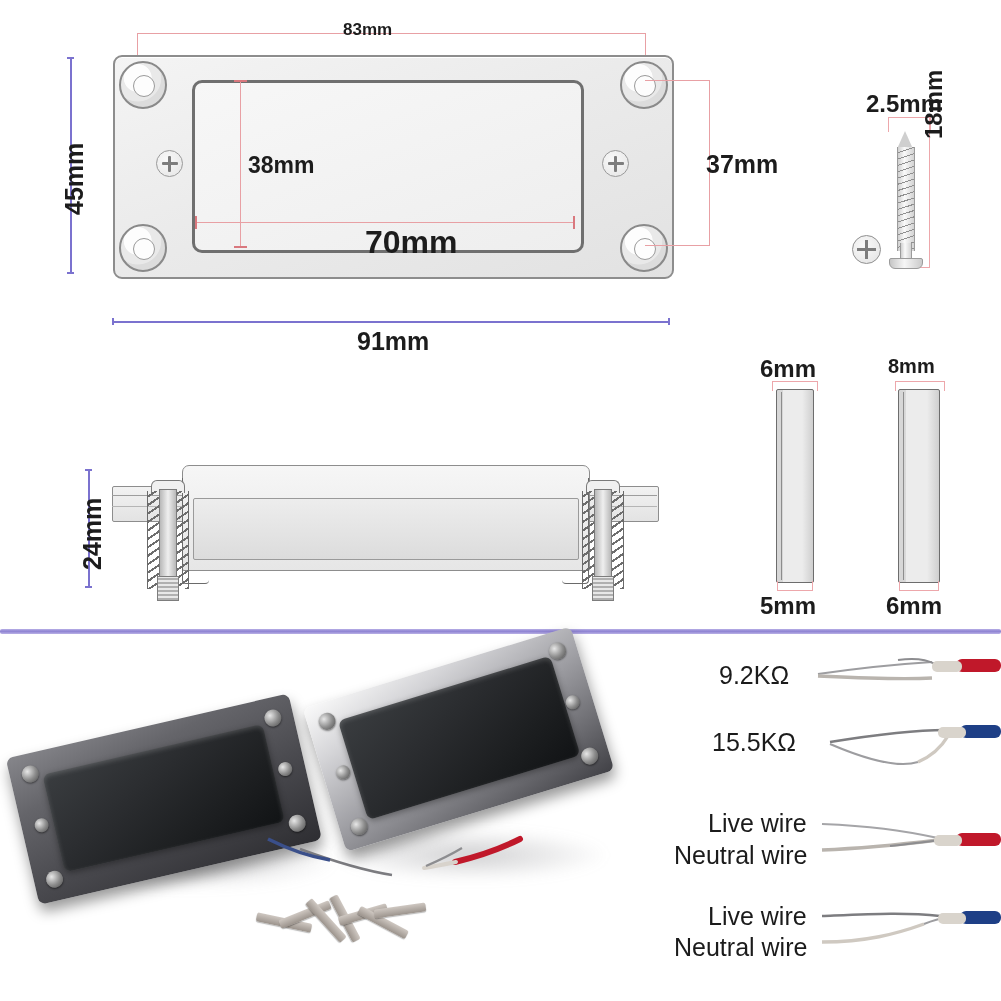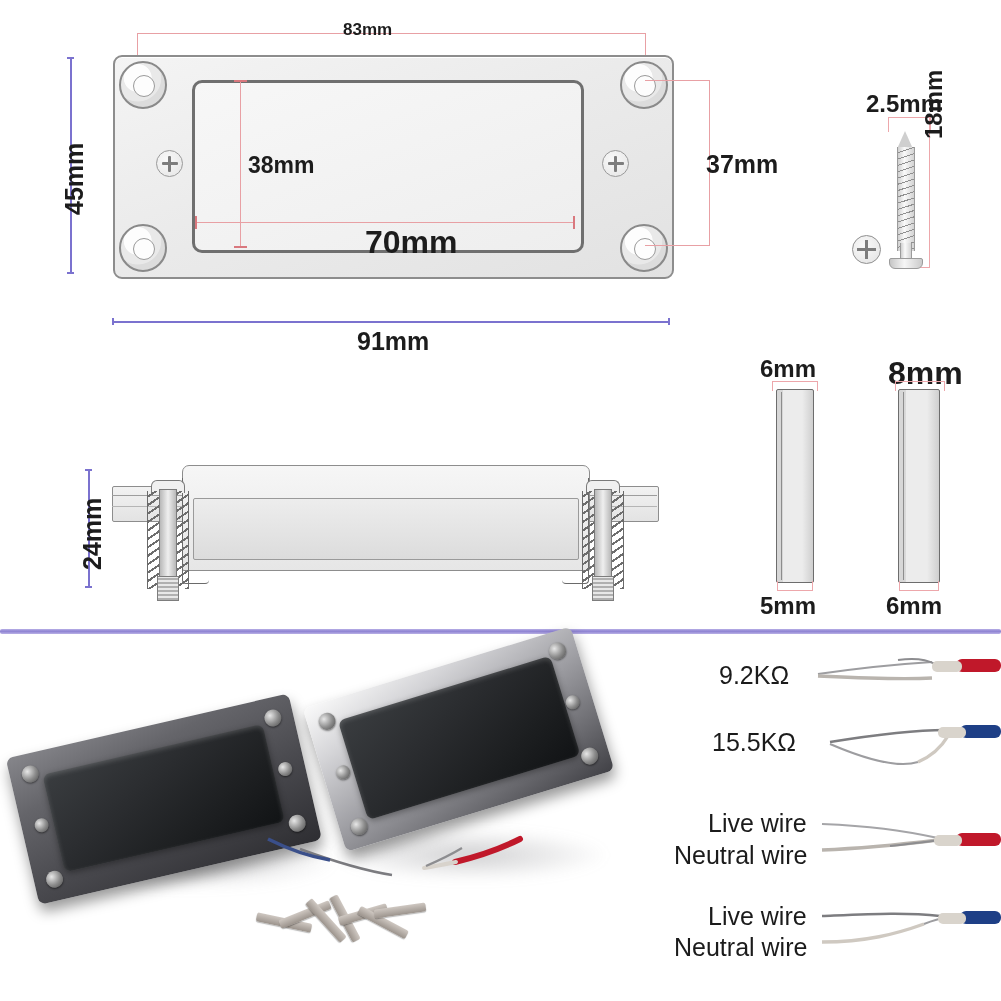--- a/index.html
+++ b/index.html
@@ -205,21 +205,21 @@
   <div class="abs" style="left:592px;top:576px;width:20px;height:23px;background:repeating-linear-gradient(0deg,#b0b0b0 0 2px,#e8e8e8 2px 4px);border:1px solid #7d7d7d;"></div>
 
   <div class="lbl" style="left:760px;top:355px;font-size:24px;">6mm</div>
   <div class="brk brk-top abs" style="left:772px;top:381px;width:44px;height:9px;"></div>
   <div class="bar" style="left:776px;top:389px;width:36px;height:192px;">
     <div class="bar-edge"></div>
   </div>
   <div class="brk brk-bot abs" style="left:777px;top:581px;width:34px;height:9px;"></div>
   <div class="lbl" style="left:760px;top:592px;font-size:24px;">5mm</div>
 
-  <div class="lbl" style="left:888px;top:355px;font-size:32px;text-align:right;">8mm</div>
+  <div class="lbl" style="left:888px;top:355px;font-size:20px;text-align:right;">8mm</div>
   <div class="brk brk-top abs" style="left:895px;top:381px;width:48px;height:9px;"></div>
   <div class="bar" style="left:898px;top:389px;width:40px;height:192px;">
     <div class="bar-edge"></div>
   </div>
   <div class="brk brk-bot abs" style="left:899px;top:581px;width:38px;height:9px;"></div>
   <div class="lbl" style="left:886px;top:592px;font-size:24px;">6mm</div>
 
   <div class="divider" style="top:629px;"></div>
 
   <div class="photo" style="left:0;top:634px;width:1001px;height:367px;">

